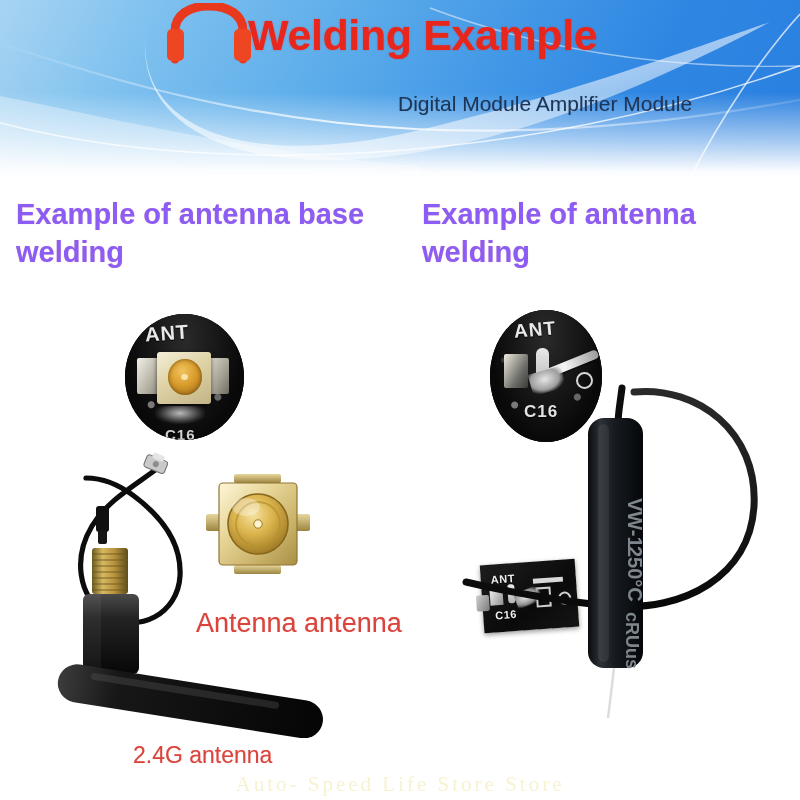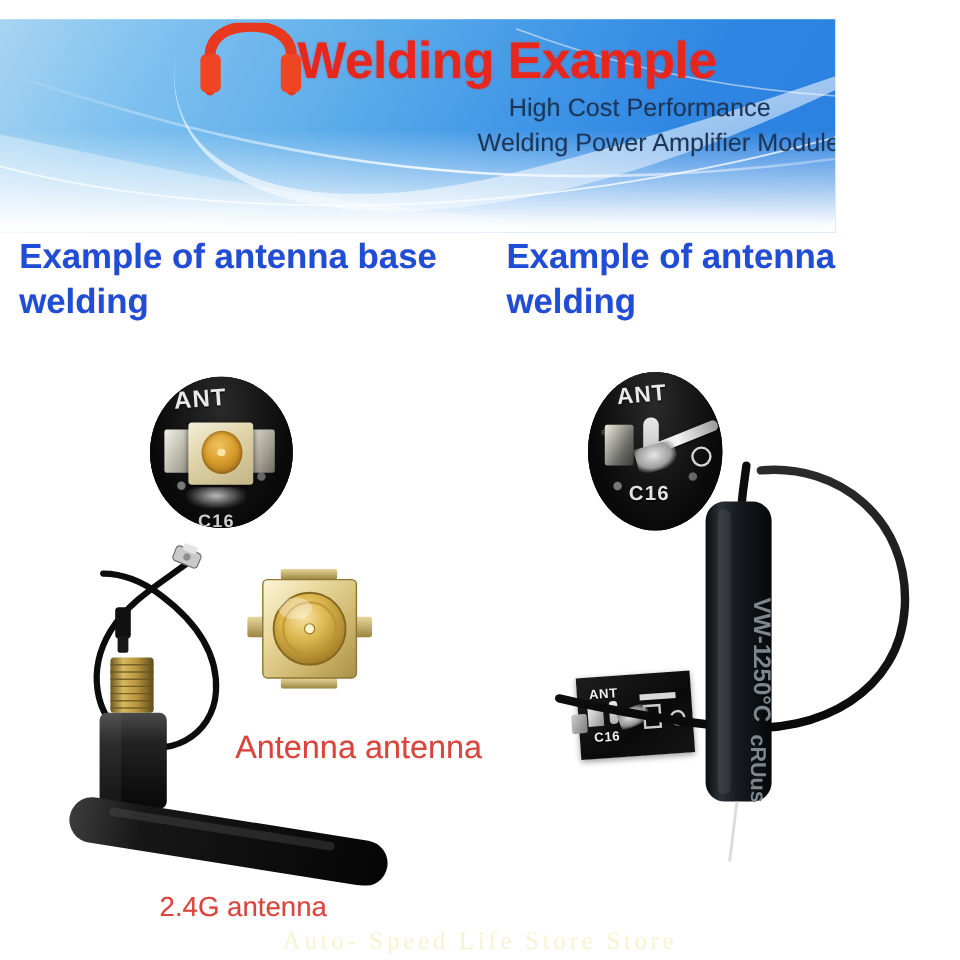--- a/index.html
+++ b/index.html
@@ -12,22 +12,22 @@
     height: 800px;
     position: relative;
     overflow: hidden;
     font-family: "Liberation Sans", sans-serif;
     -webkit-font-smoothing: antialiased;
   }
 
   
   #banner {
     position: absolute;
-    left: 0; top: 16px;
-    width: 696px; height: 178px;
+    left: 0; top: 0;
+    width: 800px; height: 178px;
     overflow: hidden;
     background:
       linear-gradient(to bottom,
         rgba(255,255,255,0) 0%,
         rgba(255,255,255,0) 52%,
         rgba(255,255,255,0.55) 78%,
         rgba(255,255,255,0.97) 96%,
         #ffffff 100%),
       linear-gradient(118deg, #a8d4f2 0%, #7fc1ef 18%, #5aabea 42%, #3f95e6 62%, #2f86e2 78%, #2a7fdf 100%);
     text-decoration: underline;
@@ -61,21 +61,21 @@
     text-shadow: 0 0 1px rgba(29,53,87,0.3);
   }
   #banner-sub1 { left: 424px; top: 63px; }
   #banner-sub2 { left: 398px; top: 92px; }
 
   
   .sec-heading {
     position: absolute;
     font-size: 29px;
     font-weight: bold;
-    color: #1d4ed8;
+    color: #8b5cf6;
     line-height: 1.32;
     text-shadow: 0 0 1px rgba(217,69,60,0.4);
   }
   #heading-left  { left: 16px;  top: 195px; width: 390px; }
   #heading-right { left: 422px; top: 195px; width: 380px; }
 
   
   .pcb-circle {
     position: absolute;
     border-radius: 50%;
@@ -300,22 +300,21 @@
     <path d="M430,8 C520,42 640,70 800,66" fill="none" stroke="#ffffff" stroke-width="1.4" opacity="0.5"></path>
   </svg>
 
   <svg class="hp-icon" viewBox="0 0 92 62">
     <path d="M12,56 L12,28 C12,12 26,3 46,3 C66,3 80,12 80,28 L80,56" fill="none" stroke="#e8381d" stroke-width="9" stroke-linecap="round"></path>
     <rect x="4" y="26" width="17" height="32" rx="5" fill="#ee4623"></rect>
     <rect x="71" y="26" width="17" height="32" rx="5" fill="#ee4623"></rect>
   </svg>
 
   <div id="banner-title">Welding Example</div>
-  <div id="banner-sub1">High Cost Performance</div>
-  <div id="banner-sub2">Welding Power Amplifier Module</div>
+  <div id="banner-sub2">Digital Module Amplifier Module</div>
 </div>
 
 <div class="sec-heading" id="heading-left">Example of antenna base welding</div>
 
 <div class="sec-heading" id="heading-right">Example of antenna welding</div>
 
 <div class="pcb-circle" id="circle-left">
   <div class="pcb-noise"></div>
   <div id="cl-pad-l"></div>
   <div id="cl-pad-r"></div>

